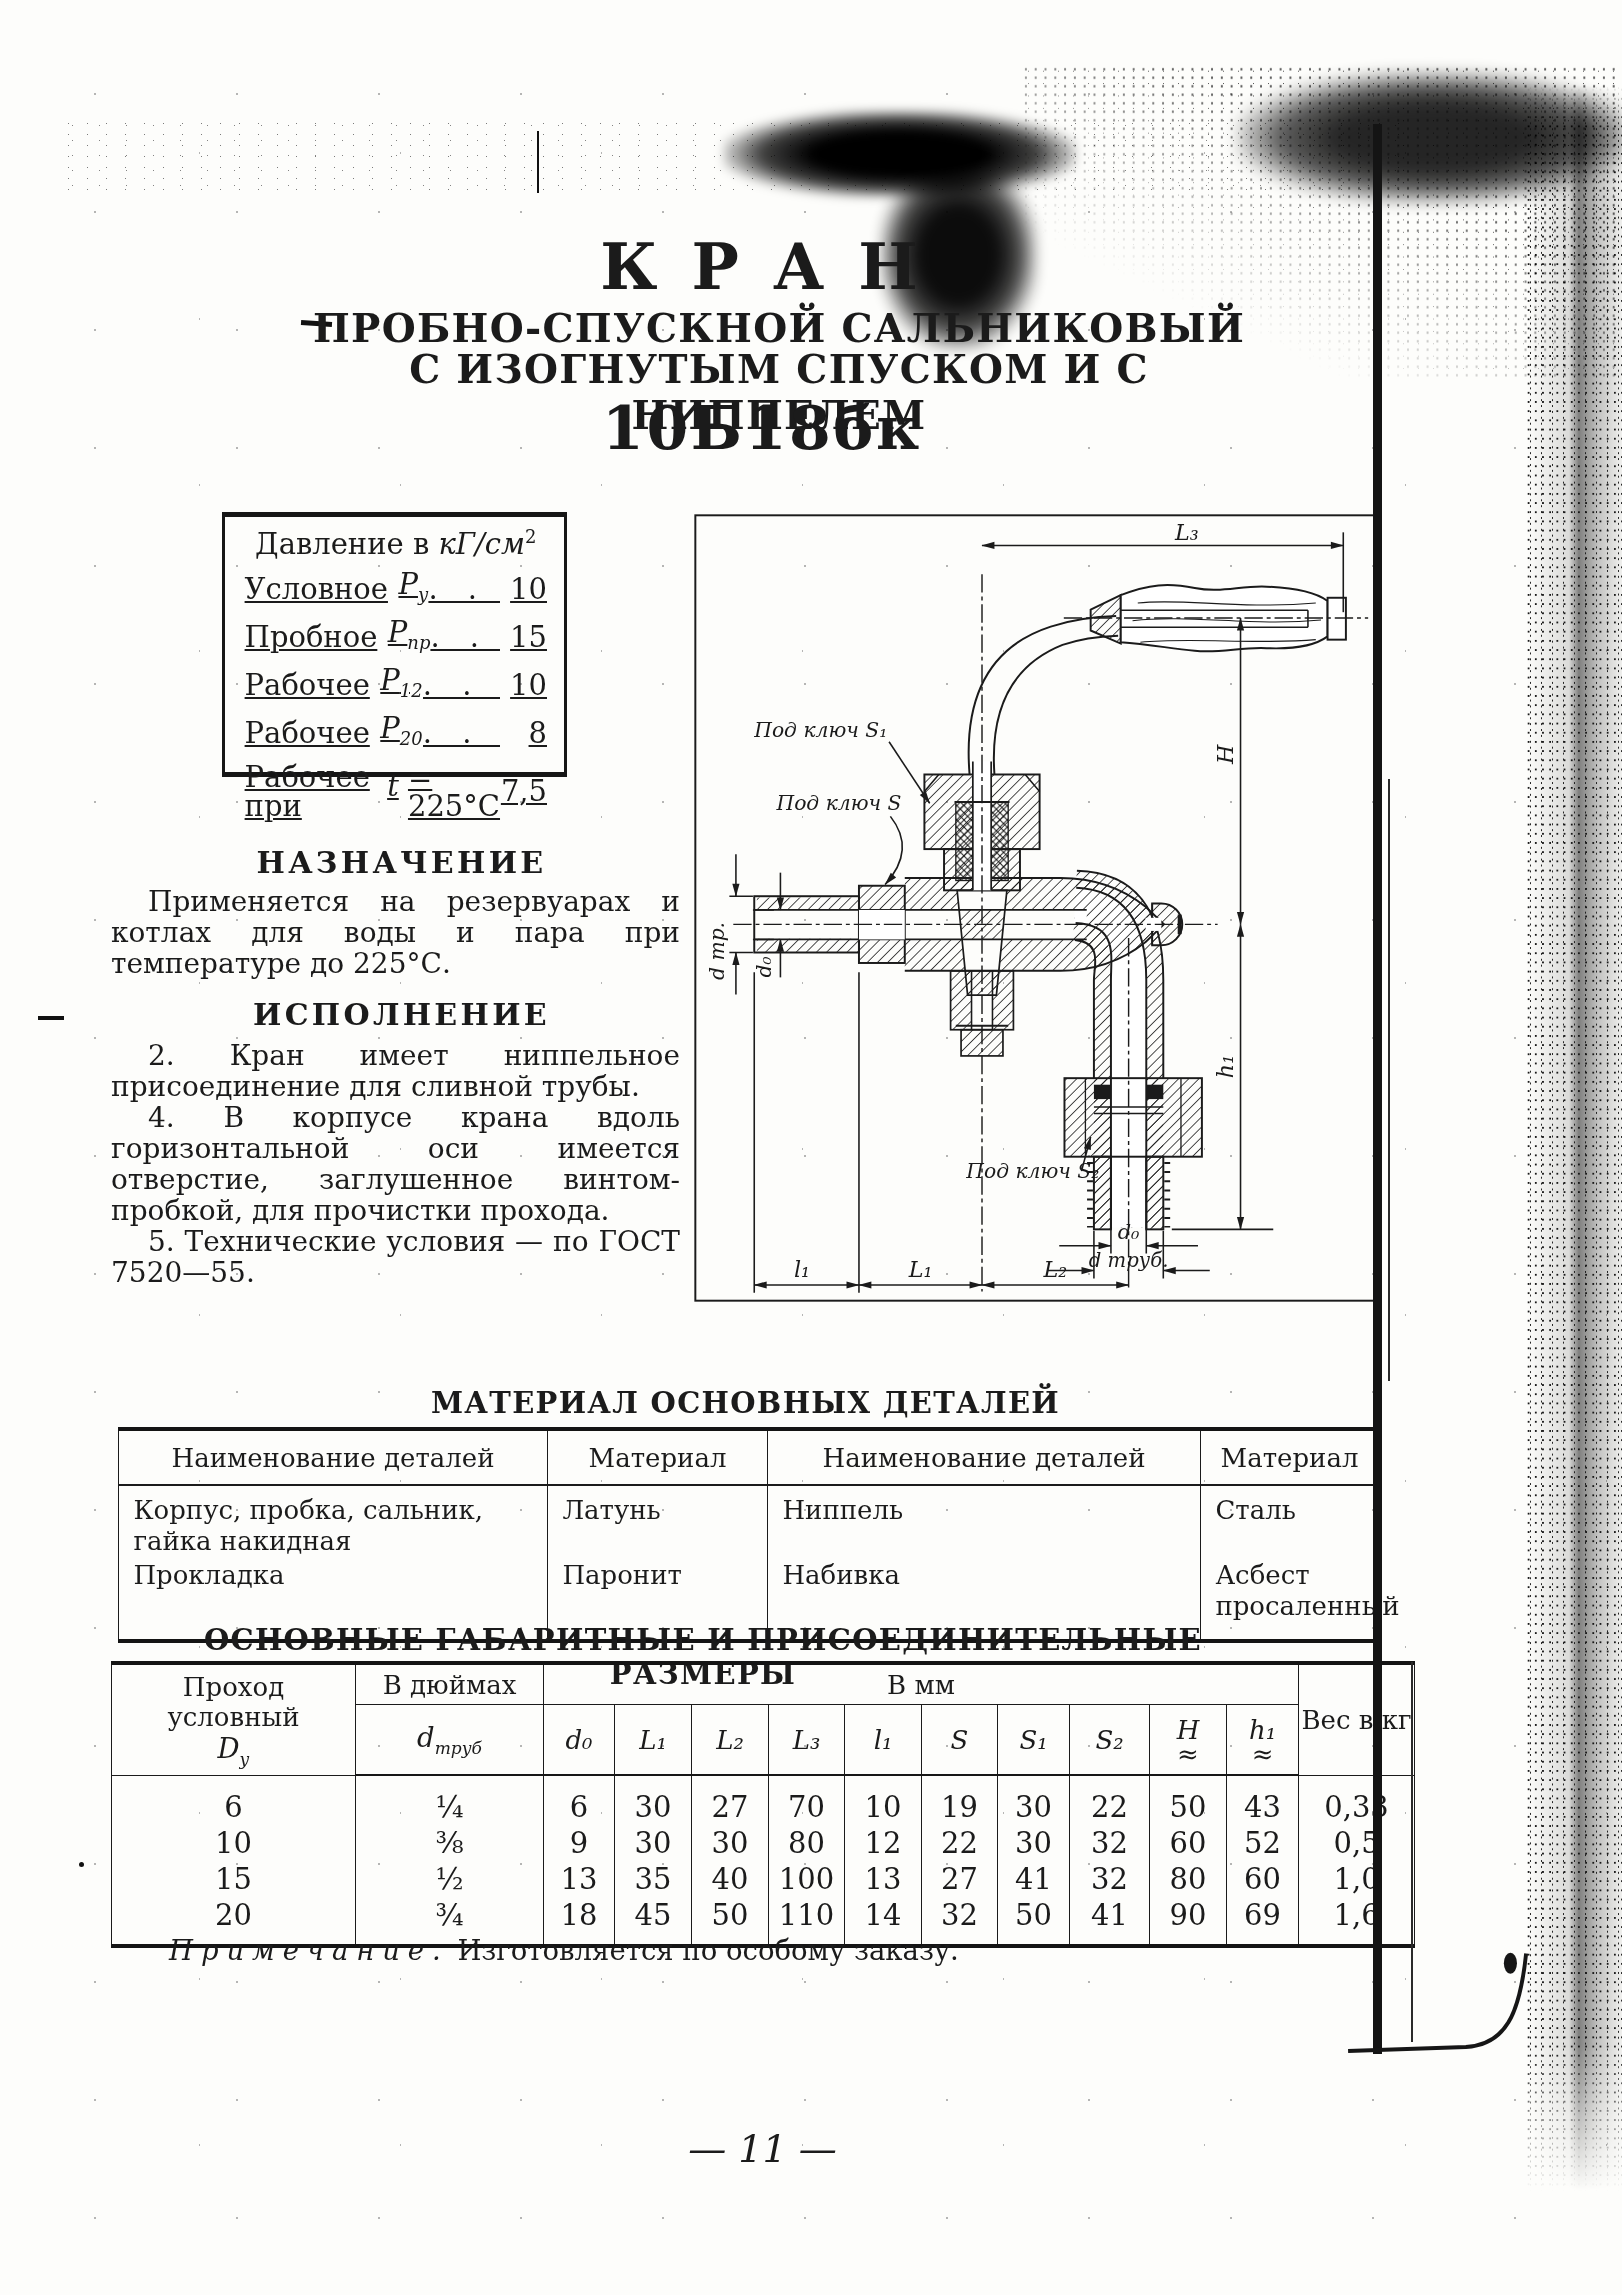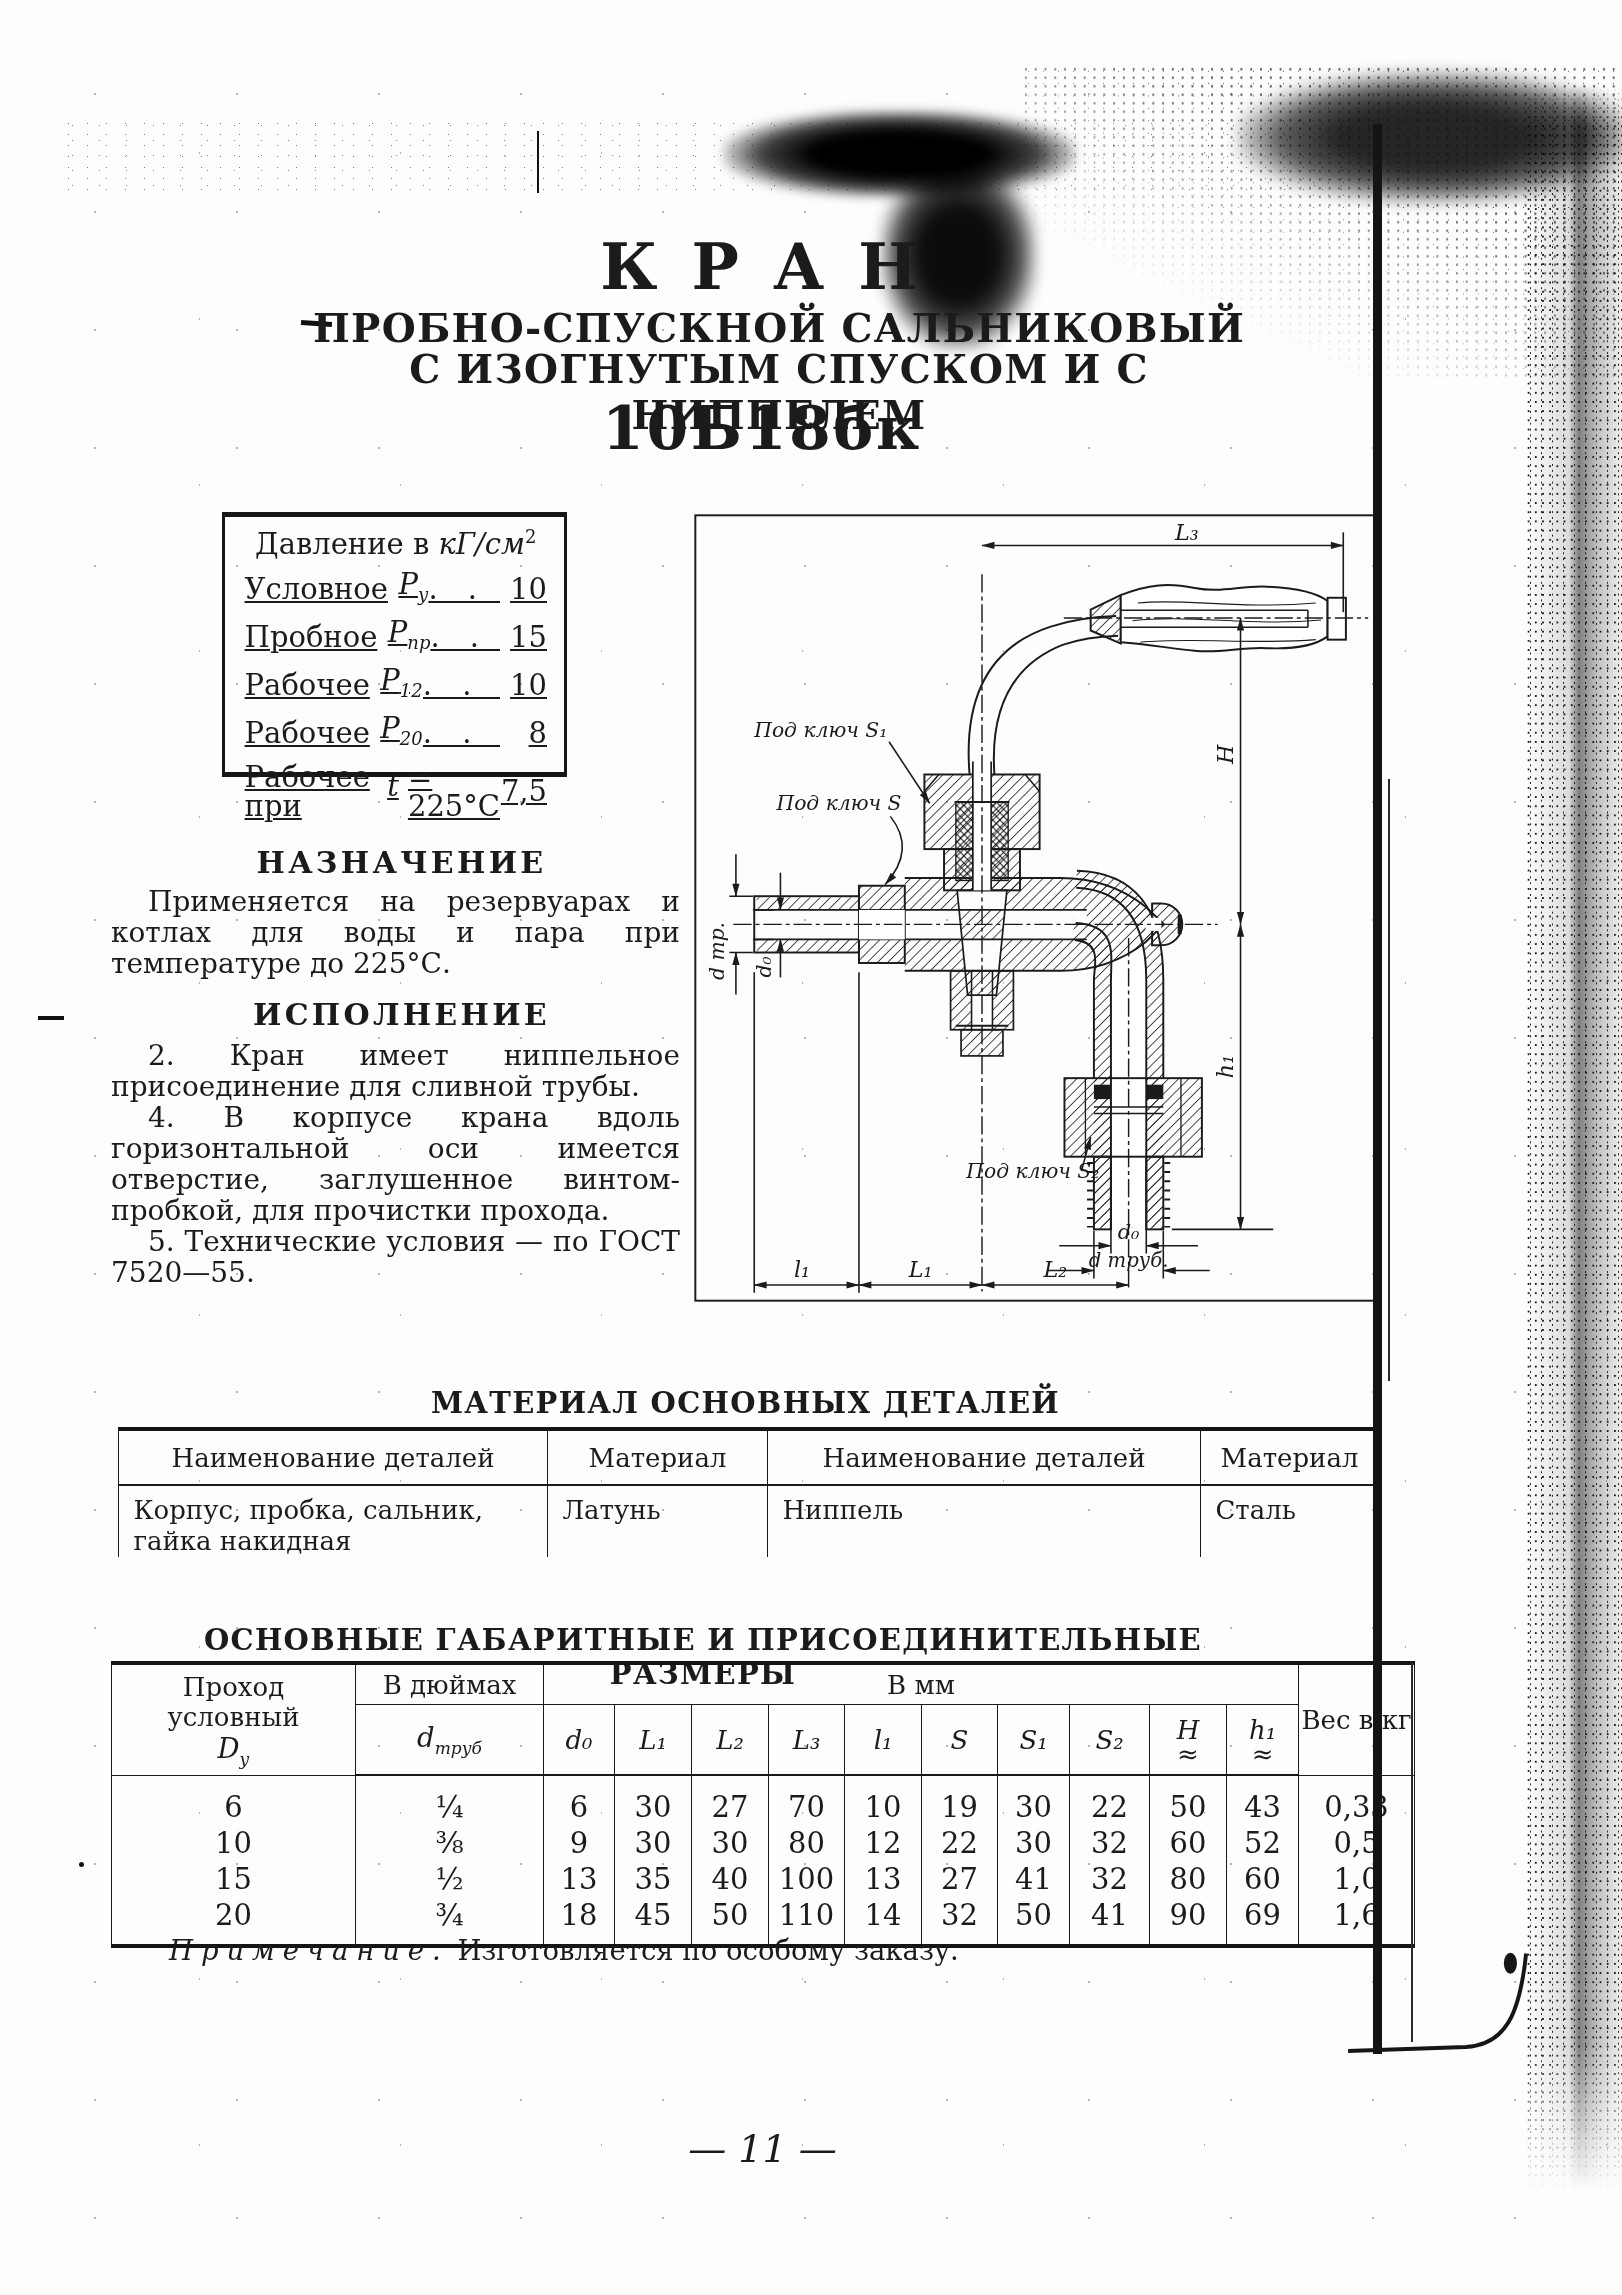--- a/index.html
+++ b/index.html
@@ -318,20 +318,26 @@
         <th>Материал</th>
       </tr>
     </thead>
     <tbody>
       <tr>
         <td>Корпус, пробка, сальник, гайка накидная</td>
         <td>Латунь</td>
         <td>Ниппель</td>
         <td>Сталь</td>
       </tr>
+      <tr class="last">
+        <td>Прокладка</td>
+        <td>Паронит</td>
+        <td>Набивка</td>
+        <td>Асбест просаленный</td>
+      </tr>
     </tbody>
   </table>
 
   <div class="abs tbl-title" style="left:111px;top:1623px;width:1184px;">ОСНОВНЫЕ ГАБАРИТНЫЕ И ПРИСОЕДИНИТЕЛЬНЫЕ РАЗМЕРЫ</div>
   <table class="abs dim-tbl">
     <colgroup>
       <col style="width:244px">
         <col style="width:188px">
         <col style="width:71px">
         <col style="width:77px">

